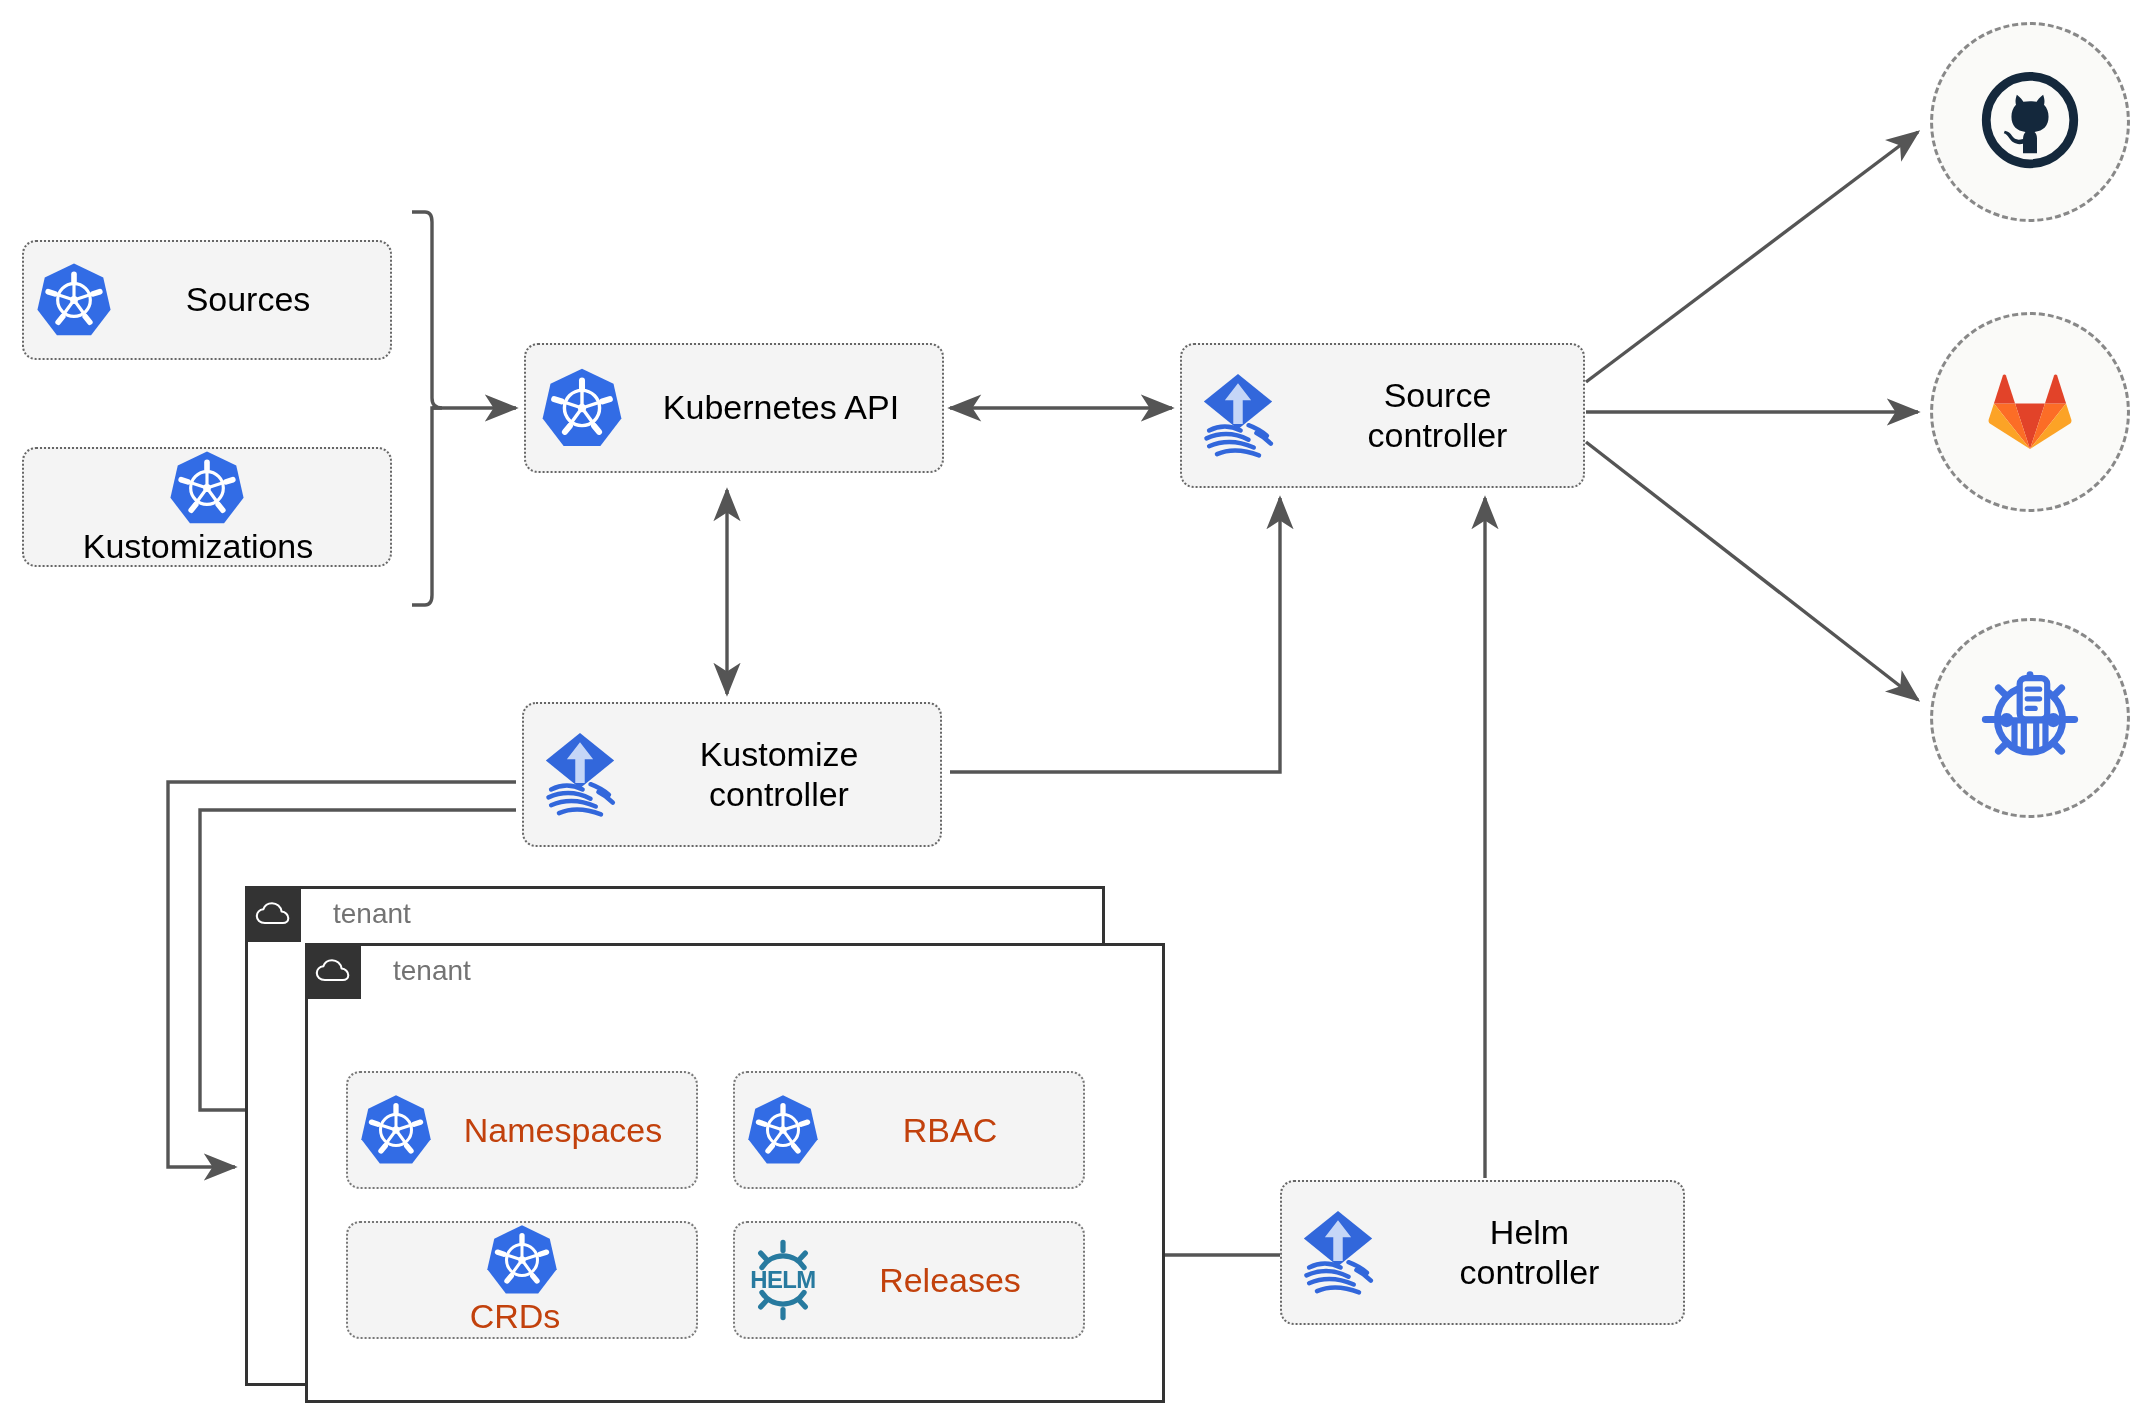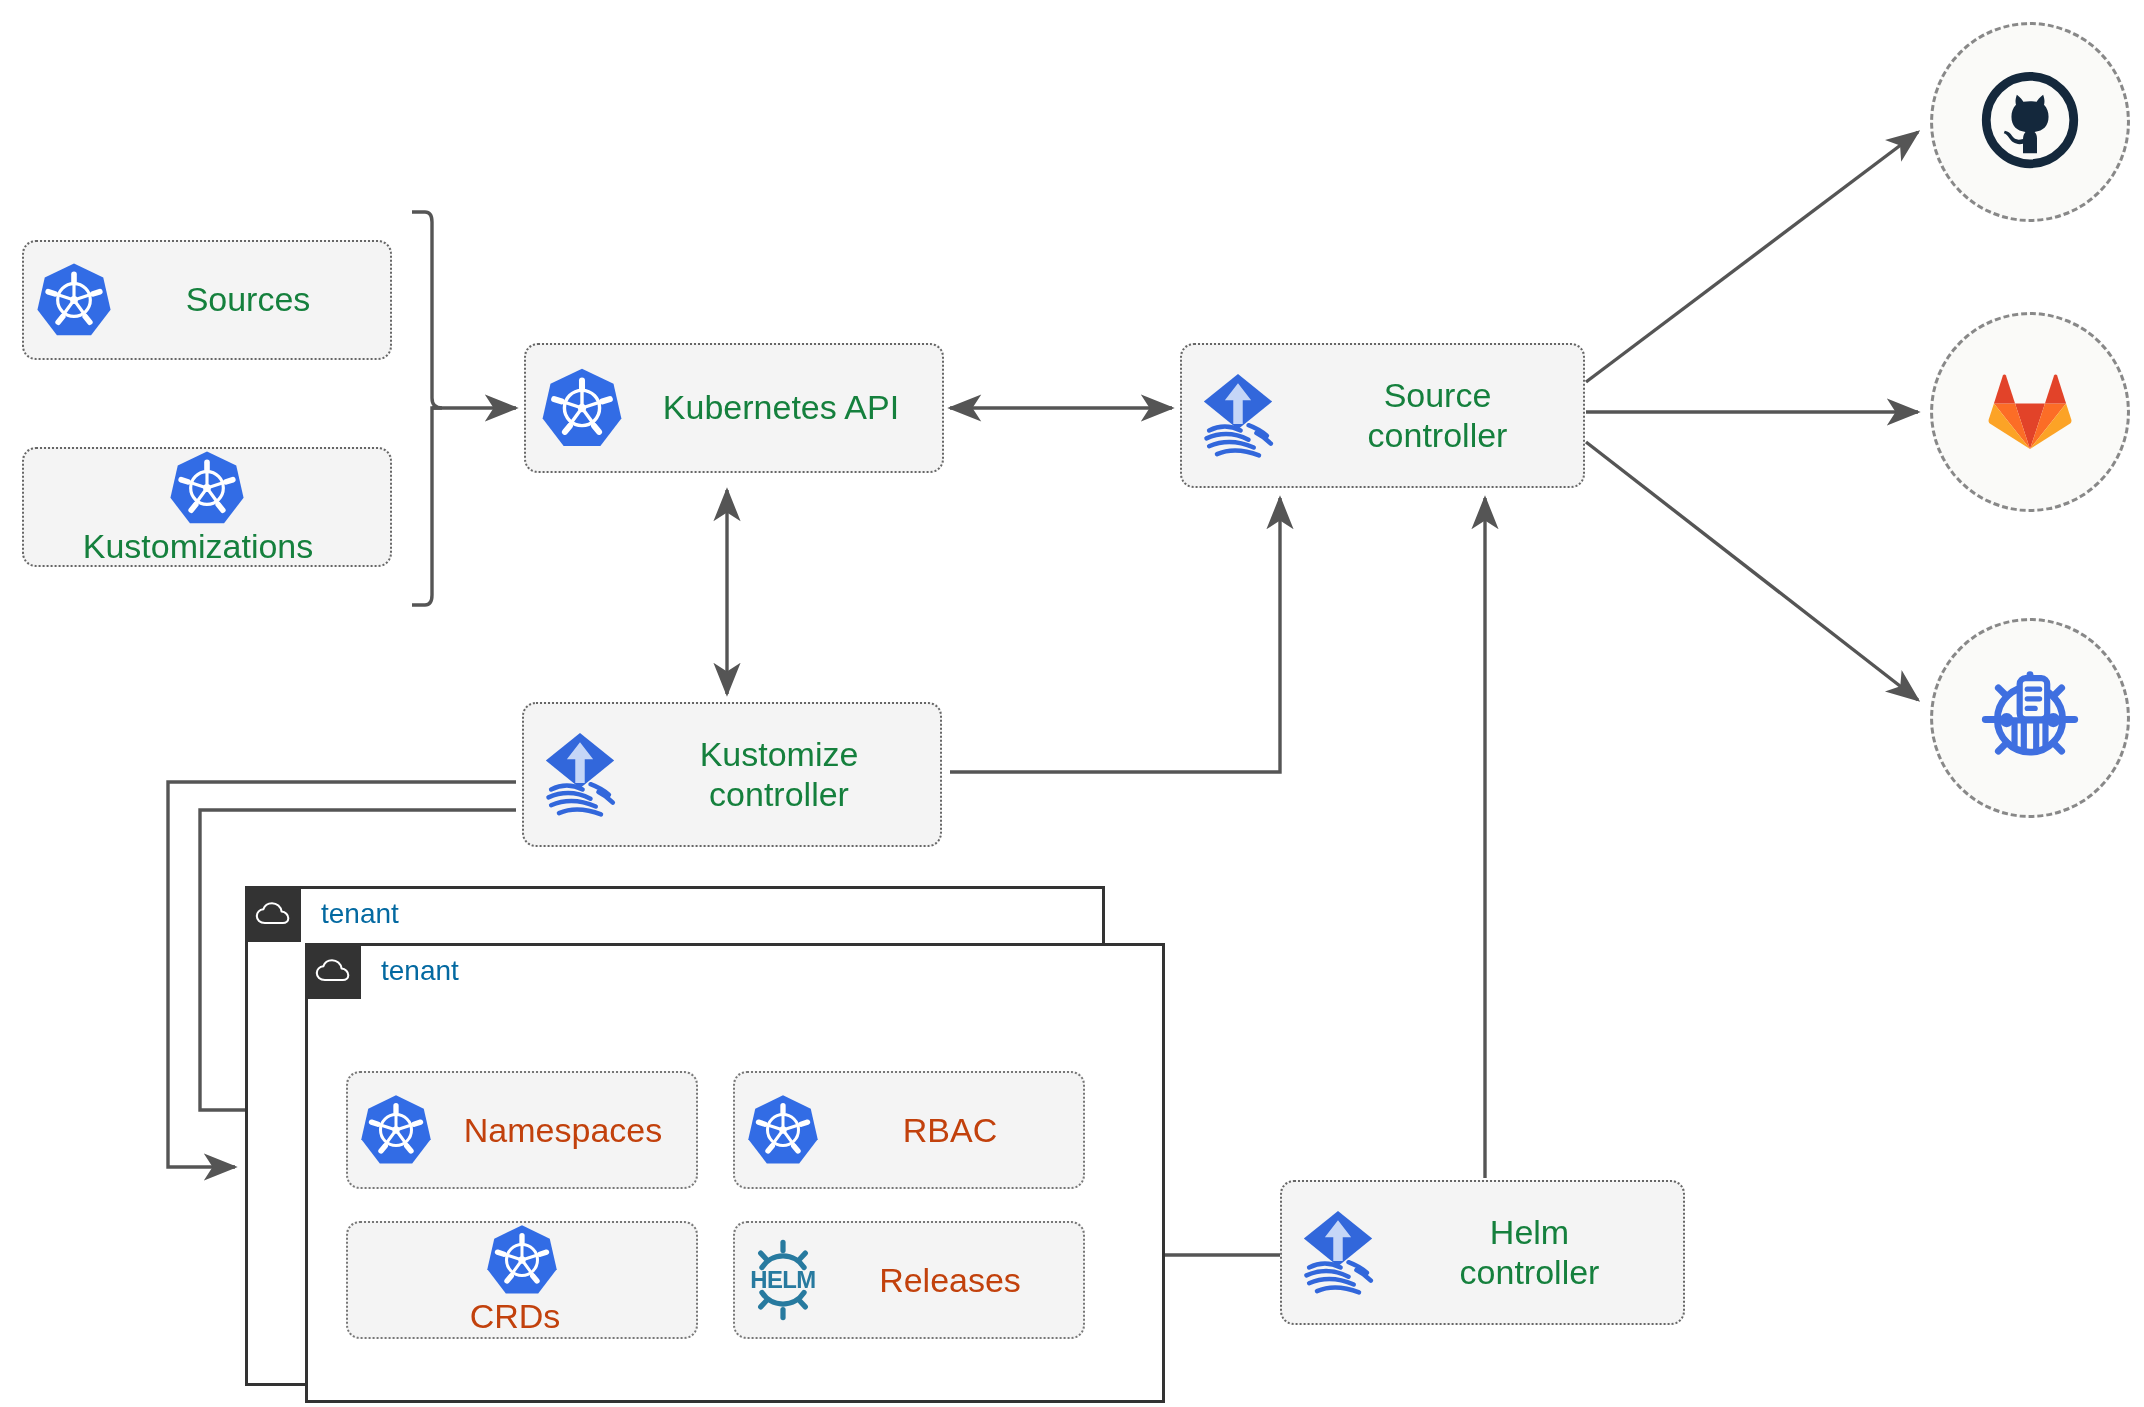--- a/index.html
+++ b/index.html
@@ -33,21 +33,21 @@
     background: #f4f4f4;
     border: 2px dotted #666666;
     border-radius: 14px;
     display: flex;
     align-items: center;
     z-index: 3;
   }
   .node .nlabel {
     flex: 1 1 auto;
     text-align: center;
-    color: #15803d;
+    color: #000000;
     font-size: 34px;
     line-height: 1.16;
     white-space: pre-line;
     padding-right: 18px;
   }
   .node .nicon {
     flex: 0 0 auto;
     display: flex;
     align-items: center;
     justify-content: center;
@@ -89,22 +89,22 @@
     width: 56px;
     height: 56px;
     background: #333333;
     display: flex;
     align-items: center;
     justify-content: center;
     flex: 0 0 auto;
   }
   .tenant-tab .tab-name {
     font-size: 28px;
-    color: #0369a1;
-    padding-left: 20px;
+    color: #737373;
+    padding-left: 32px;
     white-space: nowrap;
   }
 
   .inner-node {
     position: absolute;
     box-sizing: border-box;
     background: #f4f4f4;
     border: 2px dotted #777777;
     border-radius: 14px;
     display: flex;

